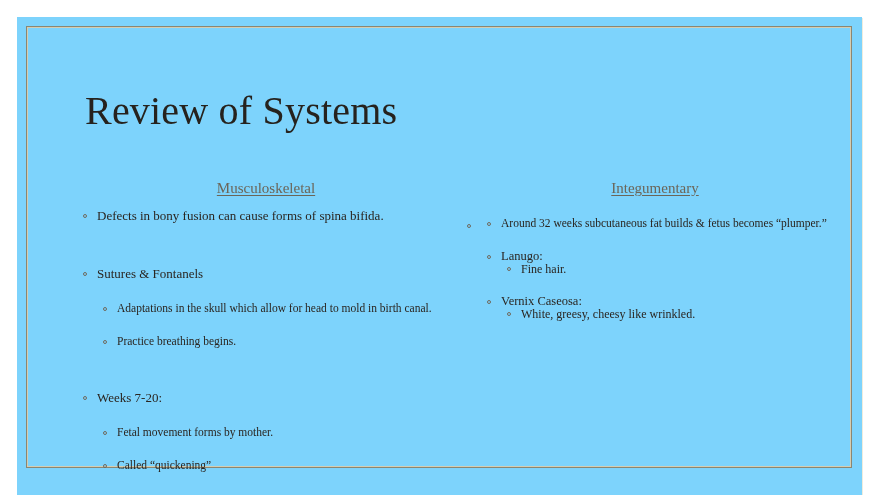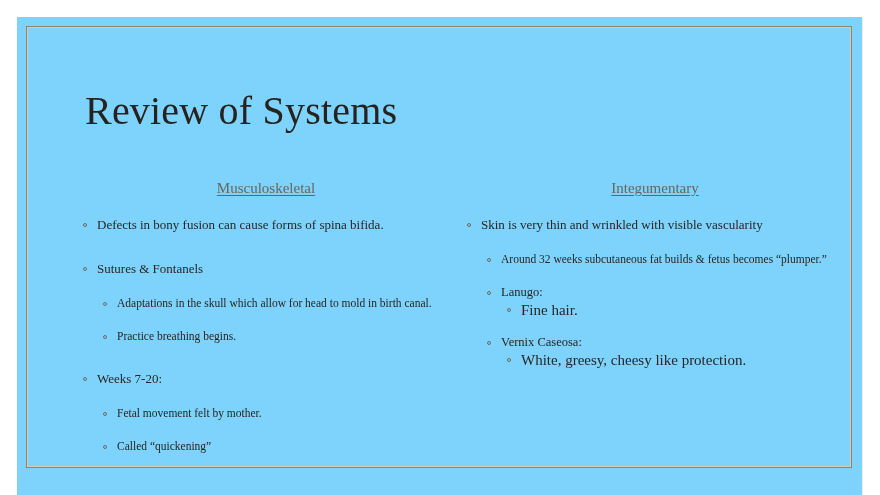--- a/index.html
+++ b/index.html
@@ -24,36 +24,36 @@
     position: absolute; left: 68px; top: 70px;
     font-size: 40px; color: #26221d; letter-spacing: 0.2px;
     font-weight: normal;
   }
   .col { position: absolute; top: 163px; }
   .col-left { left: 64px; width: 370px; }
   .col-right { left: 448px; width: 380px; }
   .col-heading {
     text-align: center; font-size: 15px; color: #6b6558;
     text-decoration: underline; text-underline-offset: 2px;
-    margin-bottom: 19px;
+    margin-bottom: 10px;
   }
   .col-left .col-heading { padding-left: 0; }
   ul { list-style: none; margin: 0; padding: 0; }
   li { position: relative; }
   .l1 { font-size: 13px; padding-left: 16px; line-height: 17px; }
   .l2 { font-size: 11.5px; padding-left: 36px; line-height: 13px; margin-top: 20px; }
-  .l3 { font-size: 15px; padding-left: 56px; line-height: 12px; margin-top: 5px; }
+  .l3 { font-size: 12px; padding-left: 56px; line-height: 12px; }
   .bullet {
     position: absolute; width: 4px; height: 4px; border: 1px solid #6f6a5e;
     border-radius: 50%; box-sizing: border-box;
   }
   .l1 .bullet { left: 2px; top: 7px; }
   .l2 .bullet { left: 22px; top: 5px; }
   .l3 .bullet { left: 42px; top: 4px; }
-  .gap-big { margin-top: 27px; }
+  .gap-big { margin-top: 41px; }
   .gap-med { }
 </style>
 </head>
 <body>
 
 <div class="slide">
   <div class="frame"></div>
 
   <div class="title">Review of Systems</div>
 
@@ -78,52 +78,51 @@
         <span class="bullet"></span>
         <span>Practice breathing begins.</span>
       </li>
 
       <li class="l1 gap-big">
         <span class="bullet"></span>
         <span>Weeks 7-20:</span>
       </li>
       <li class="l2">
         <span class="bullet"></span>
-        <span>Fetal movement felt by mother.</span>
+        <span>Fetal movement forms by mother.</span>
       </li>
       <li class="l2">
         <span class="bullet"></span>
         <span>Called “quickening”</span>
       </li>
     </ul>
   </div>
 
   <div class="col col-right">
     <div class="col-heading">Integumentary</div>
     <ul>
       <li class="l1">
         <span class="bullet"></span>
-        <span>Skin is very thin and wrinkled with visible vascularity</span>
       </li>
       <li class="l2">
         <span class="bullet"></span>
         <span>Around 32 weeks subcutaneous fat builds &amp; fetus becomes “plumper.”</span>
       </li>
 
       <li class="l2" style="font-size:12.5px;">
         <span class="bullet"></span>
         <span>Lanugo:</span>
       </li>
       <li class="l3">
         <span class="bullet"></span>
         <span>Fine hair.</span>
       </li>
       <li class="l2 gap-med" style="font-size:12.5px;">
         <span class="bullet"></span>
         <span>Vernix Caseosa:</span>
       </li>
       <li class="l3">
         <span class="bullet"></span>
-        <span>White, greesy, cheesy like protection.</span>
+        <span>White, greesy, cheesy like wrinkled.</span>
       </li>
     </ul>
   </div>
 </div>
 
 </body></html>

